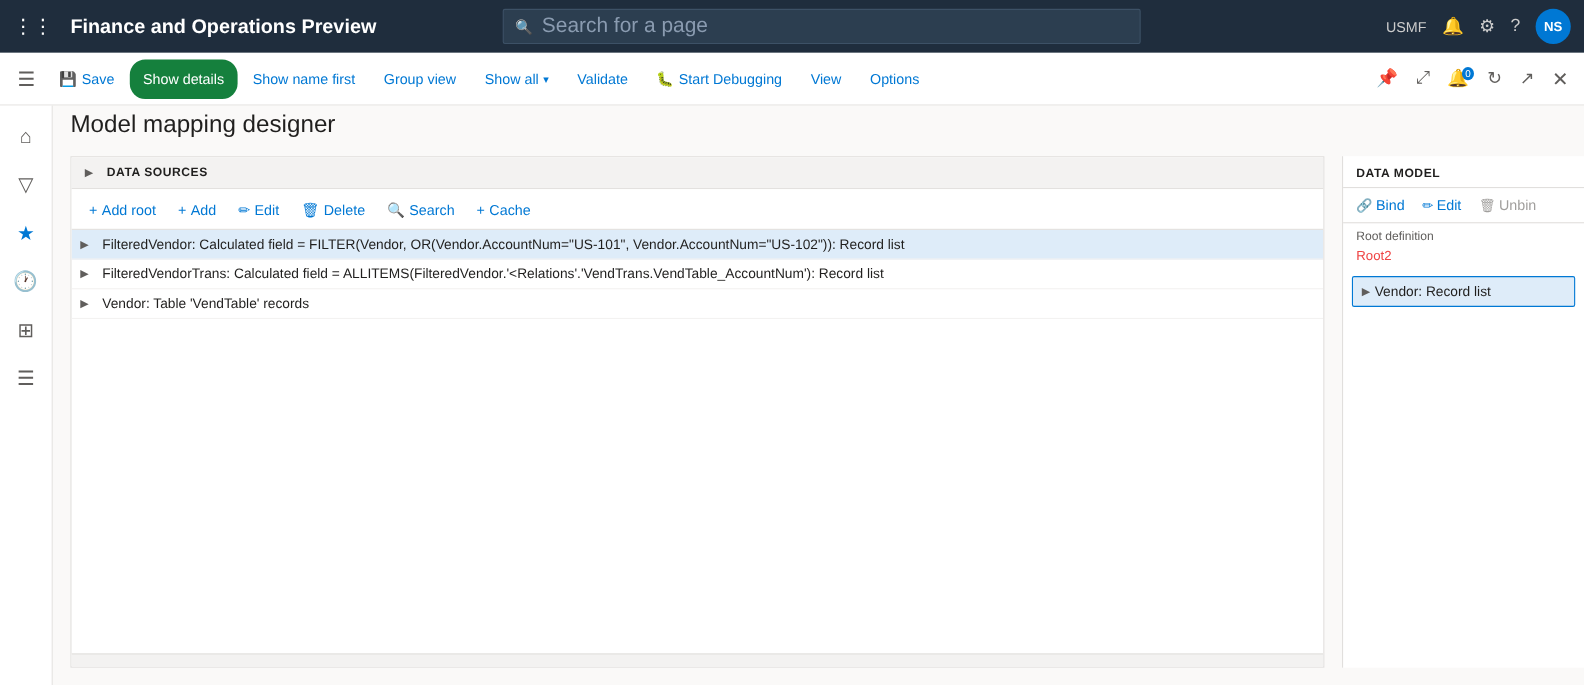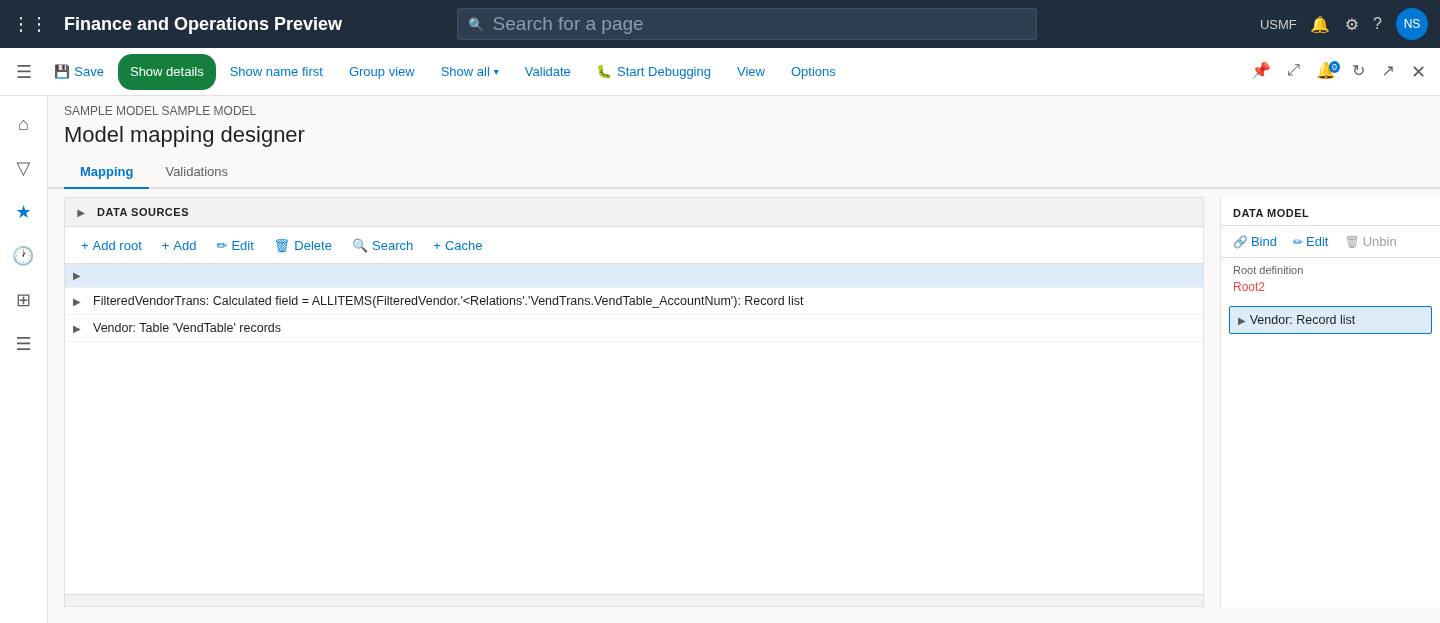--- a/index.html
+++ b/index.html
@@ -34,21 +34,21 @@
       border: none;
       outline: none;
       color: #ccc;
       font-size: 19px;
       width: 100%;
     }
     .top-nav-search input::placeholder { color: #8a9bb0; }
     .top-nav-right { display: flex; align-items: center; gap: 14px; margin-left: auto; }
     .top-nav-right .nav-text { color: #ccc; font-size: 13px; }
     .top-nav-right .nav-icon { color: #ccc; font-size: 16px; cursor: pointer; }
-    .avatar { width: 32px; height: 32px; border-radius: 50%; background: #0078d4; color: #fff; display: flex; align-items: center; justify-content: center; font-size: 12px; font-weight: 400; cursor: pointer; }
+    .avatar { width: 32px; height: 32px; border-radius: 50%; background: #0078d4; color: #fff; display: flex; align-items: center; justify-content: center; font-size: 12px; font-weight: 700; cursor: pointer; }
 
     
     .toolbar {
       background: #fff;
       height: 48px;
       border-bottom: 1px solid #e1dfdd;
       display: flex;
       align-items: center;
       padding: 0 8px;
       gap: 2px;
@@ -334,27 +334,22 @@
   <div class="side-nav">
     <div class="side-nav-item">⌂</div>
     <div class="side-nav-item">▽</div>
     <div class="side-nav-item active">★</div>
     <div class="side-nav-item">🕐</div>
     <div class="side-nav-item">⊞</div>
     <div class="side-nav-item">☰</div>
   </div>
 
   <div class="page-content">
-    <div class="breadcrumb">SAMPLE MODEL SAMPLE MODEL</div>
     <div class="page-title">Model mapping designer</div>
 
-    <div class="tabs">
-      <div class="tab active">Mapping</div>
-      <div class="tab">Validations</div>
-    </div>
 
     <div class="content-area">
 
       <div class="ds-panel">
         <div class="ds-header">
           <div class="collapse-arrow">▶</div>
           <span class="ds-title">DATA SOURCES</span>
         </div>
         <div class="ds-toolbar">
           <button class="ds-btn">
@@ -378,20 +373,21 @@
             <span>Search</span>
           </button>
           <button class="ds-btn">
             <span>+</span>
             <span>Cache</span>
           </button>
         </div>
         <div class="ds-list">
           <div class="ds-item selected">
             <span class="expand-icon">▶</span>
+            <span class="item-text">FilteredVendor: Calculated field = FILTER(Vendor, OR(Vendor.AccountNum="US-101", Vendor.AccountNum="US-102")): Record list</span>
           </div>
           <div class="ds-item">
             <span class="expand-icon">▶</span>
             <span class="item-text">FilteredVendorTrans: Calculated field = ALLITEMS(FilteredVendor.'&lt;Relations'.'VendTrans.VendTable_AccountNum'): Record list</span>
           </div>
           <div class="ds-item">
             <span class="expand-icon">▶</span>
             <span class="item-text">Vendor: Table 'VendTable' records</span>
           </div>
         </div>

